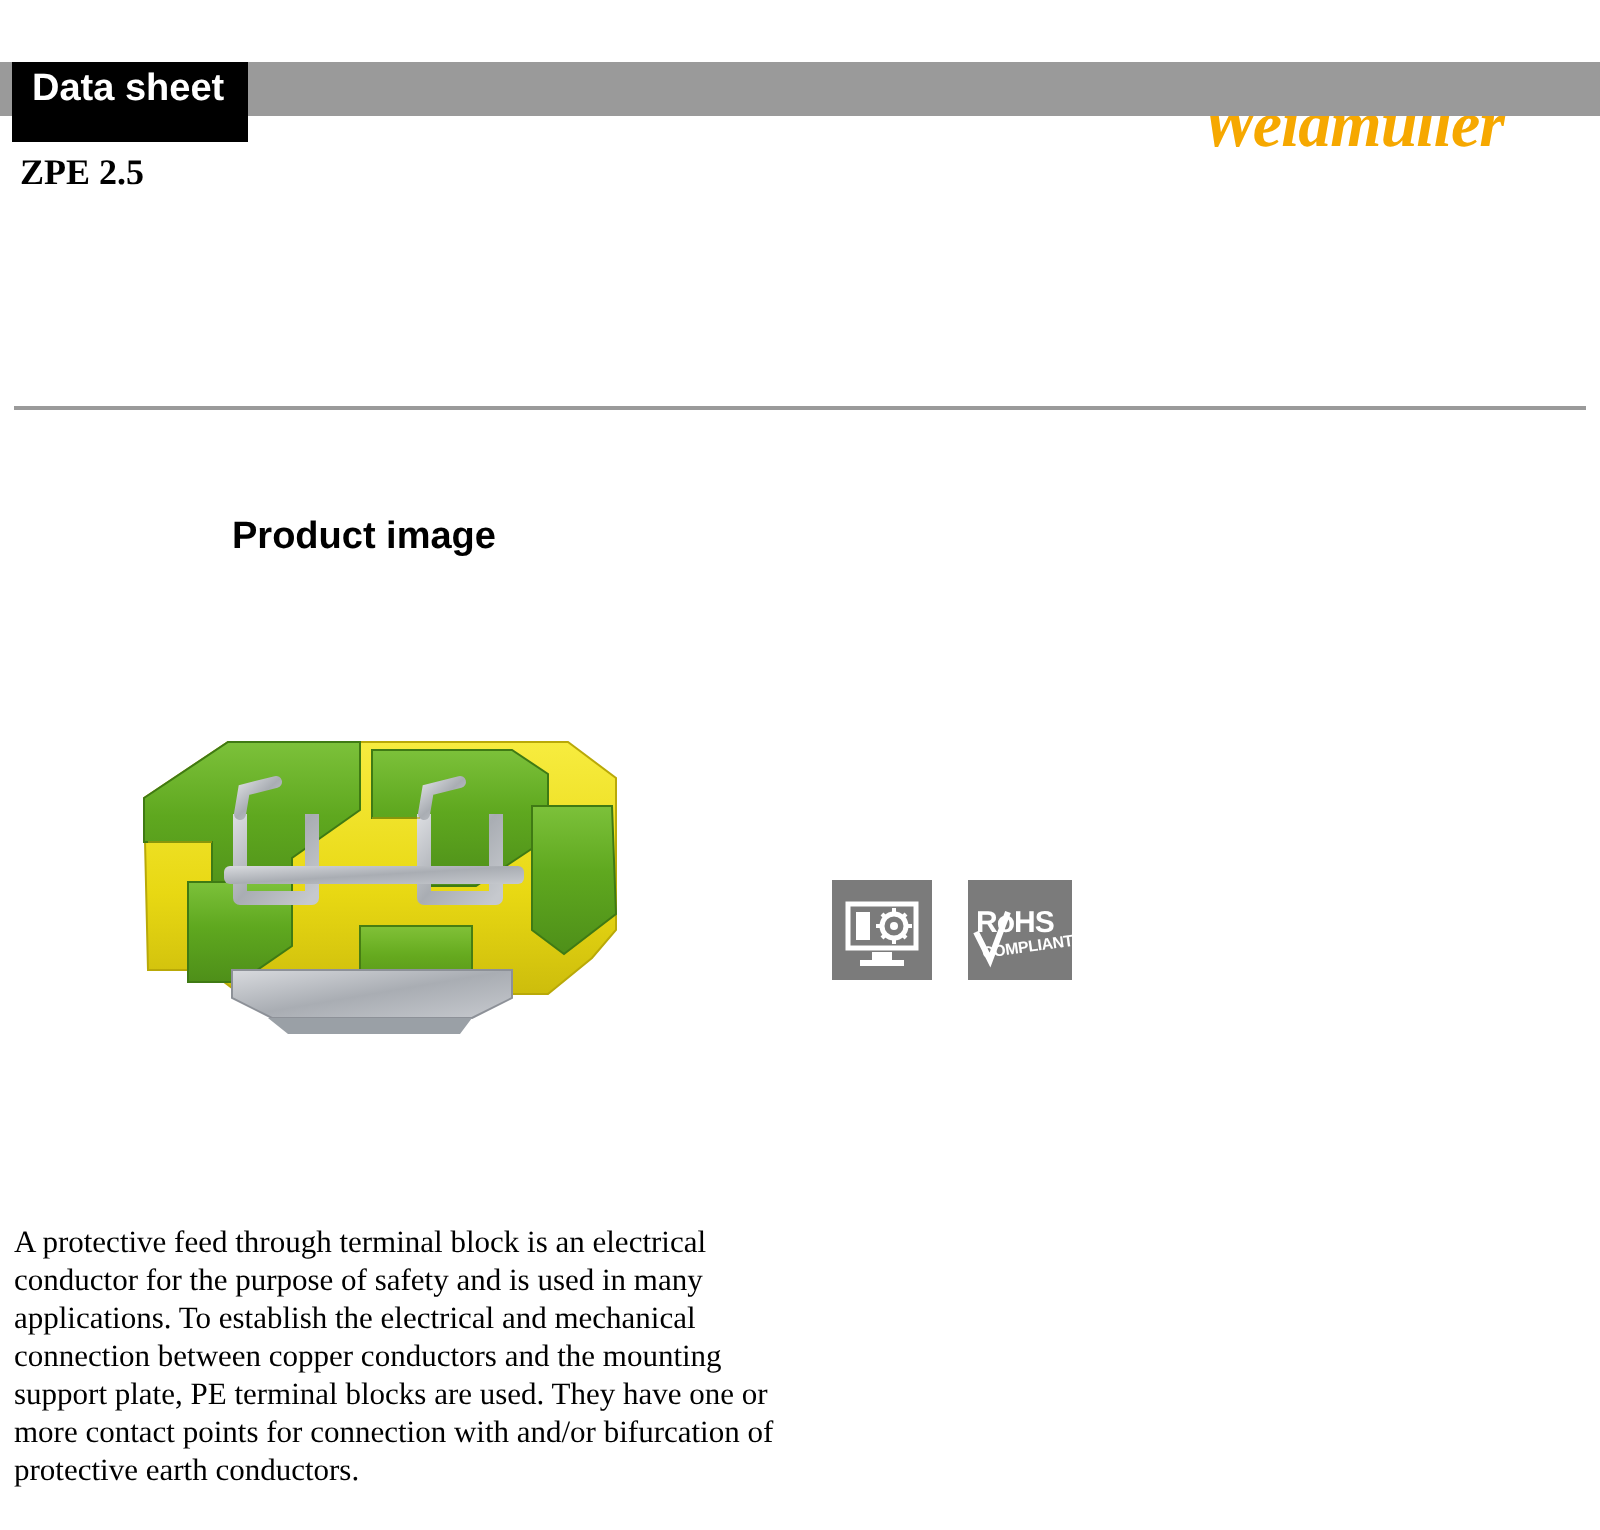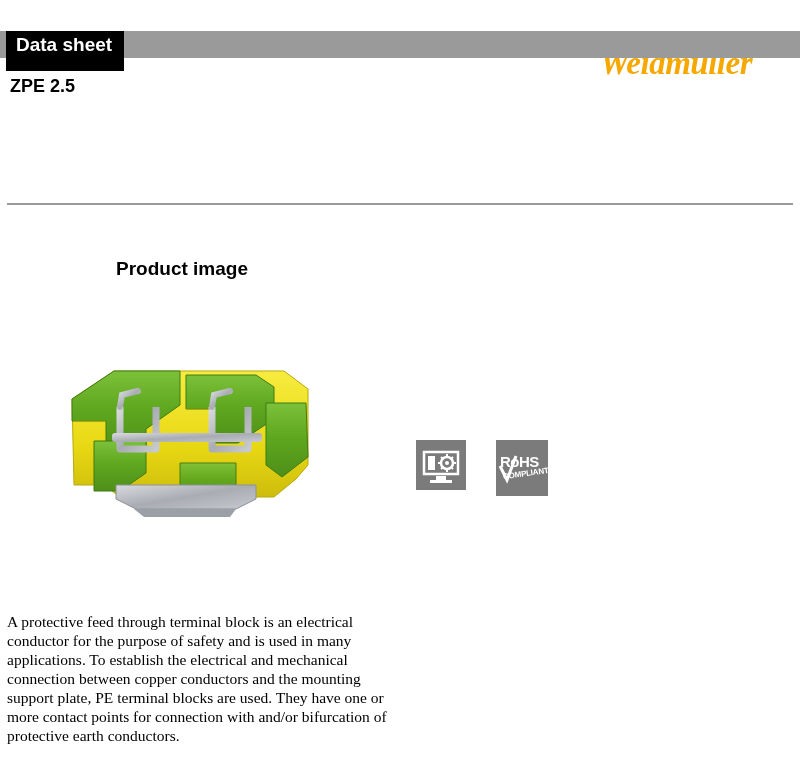--- a/index.html
+++ b/index.html
@@ -56,21 +56,21 @@
     line-height: 27px;
     padding: 0 12px 0 10px;
     white-space: nowrap;
   }
 
   
   .doc-title {
     position: absolute;
     top: 76px;
     left: 10px;
-    font-family: Liberation Sans, sans-serif;
+    font-family: Liberation Serif, serif;
     font-weight: bold;
     font-size: 18px;
     color: #000000;
   }
 
   
   .divider {
     position: absolute;
     top: 203px;
     left: 7px;
@@ -108,25 +108,24 @@
     align-items: flex-start;
   }
   .logo-box {
     width: 50px;
     height: 50px;
     background: #7b7b7b;
     position: relative;
   }
   .rohs-box {
     width: 52px;
-    height: 56px;
+    height: 34px;
     background: #7b7b7b;
     position: relative;
     color: #ffffff;
-    margin-left: 12px;
   }
   .rohs-text {
     position: absolute;
     left: 4px;
     top: 14px;
     font-family: "Liberation Sans", sans-serif;
     font-weight: bold;
     font-size: 15px;
     line-height: 15px;
     color: #ffffff;

